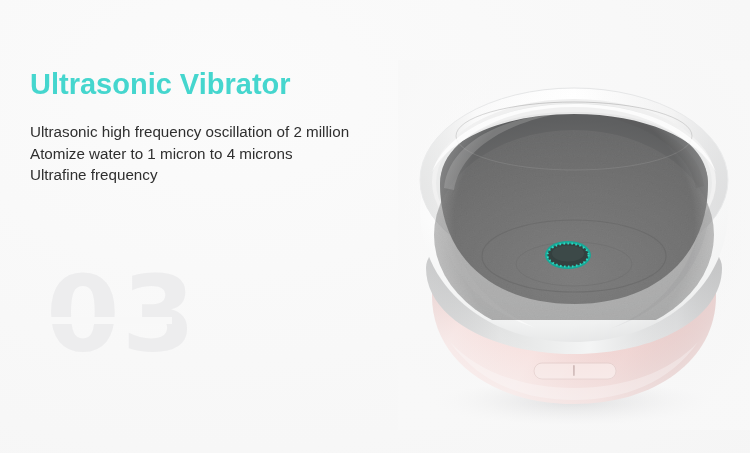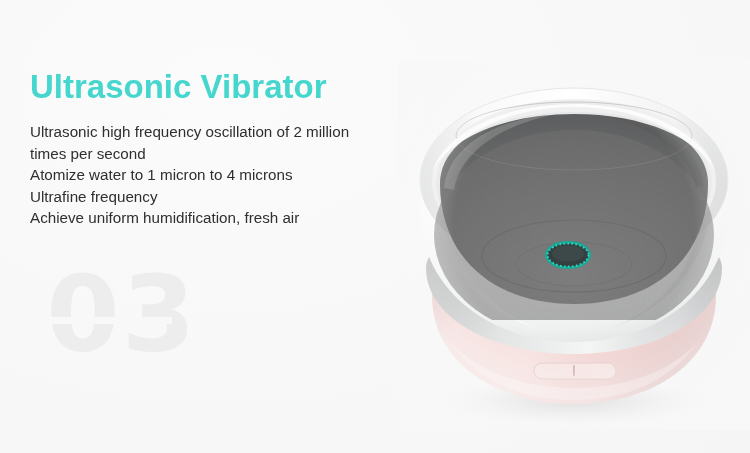--- a/index.html
+++ b/index.html
@@ -45,21 +45,21 @@
     width: 128px;
     height: 7px;
     background: #f8f8f8;
   }
 
   
   .title {
     position: absolute;
     left: 30px;
     top: 68px;
-    font-size: 33px;
+    font-size: 29px;
     font-weight: 700;
     letter-spacing: 0px;
     color: #45d6ce;
     white-space: nowrap;
   }
   .body-text {
     position: absolute;
     left: 30px;
     top: 121px;
     width: 420px;
@@ -101,24 +101,22 @@
 
 <div class="slide">
 
   <div class="big-number">03</div>
   <div class="big-number-strike"></div>
 
   <div class="title">Ultrasonic Vibrator</div>
 
   <div class="body-text">
     <p>Ultrasonic high frequency oscillation of 2 million</p>
-    <p>times per second</p>
     <p>Atomize water to 1 micron to 4 microns</p>
     <p>Ultrafine frequency</p>
-    <p>Achieve uniform humidification, fresh air</p>
   </div>
 
   <div class="product">
     <svg viewBox="0 0 352 370" xmlns="http://www.w3.org/2000/svg">
       <defs>
 
         <linearGradient id="shellGrad" x1="0" y1="0" x2="1" y2="0.25">
           <stop offset="0%" stop-color="#dadbdc"></stop>
           <stop offset="10%" stop-color="#f3f4f4"></stop>
           <stop offset="32%" stop-color="#ffffff"></stop>

